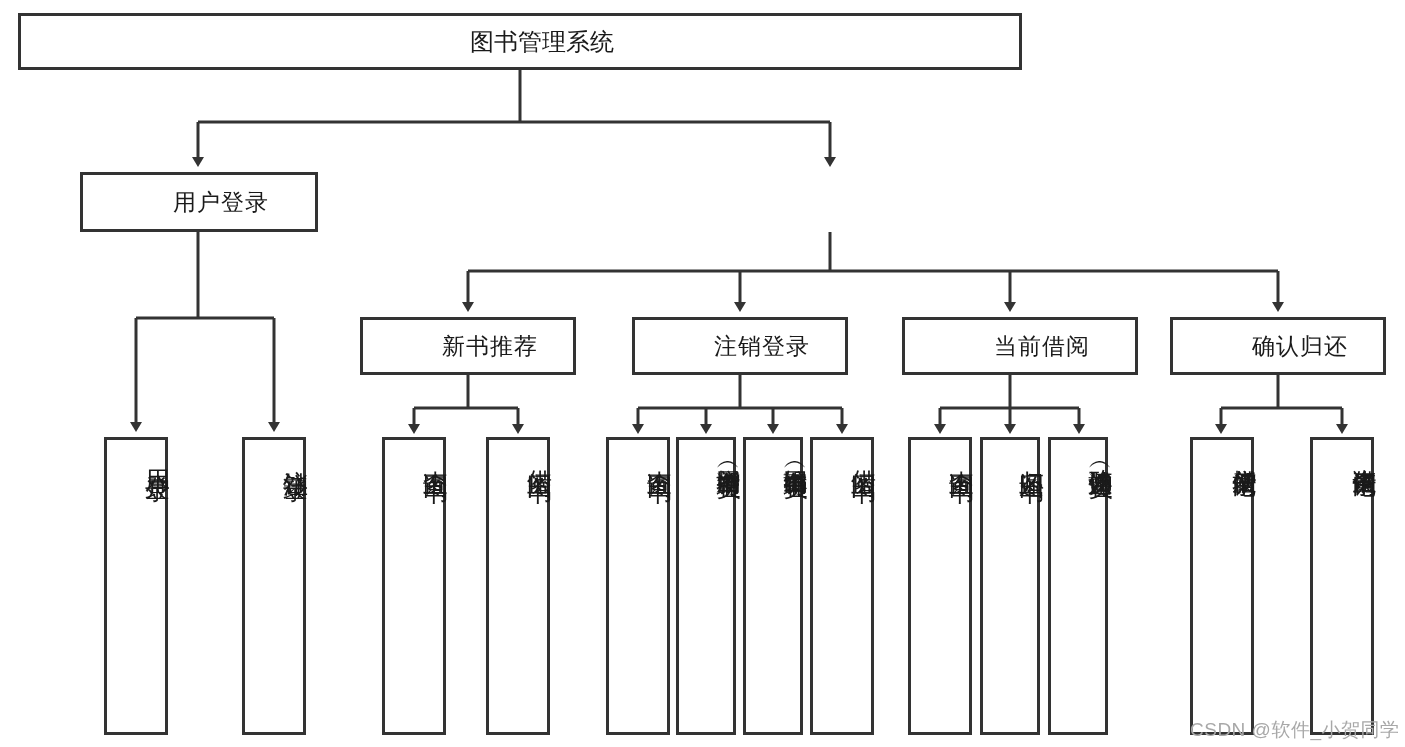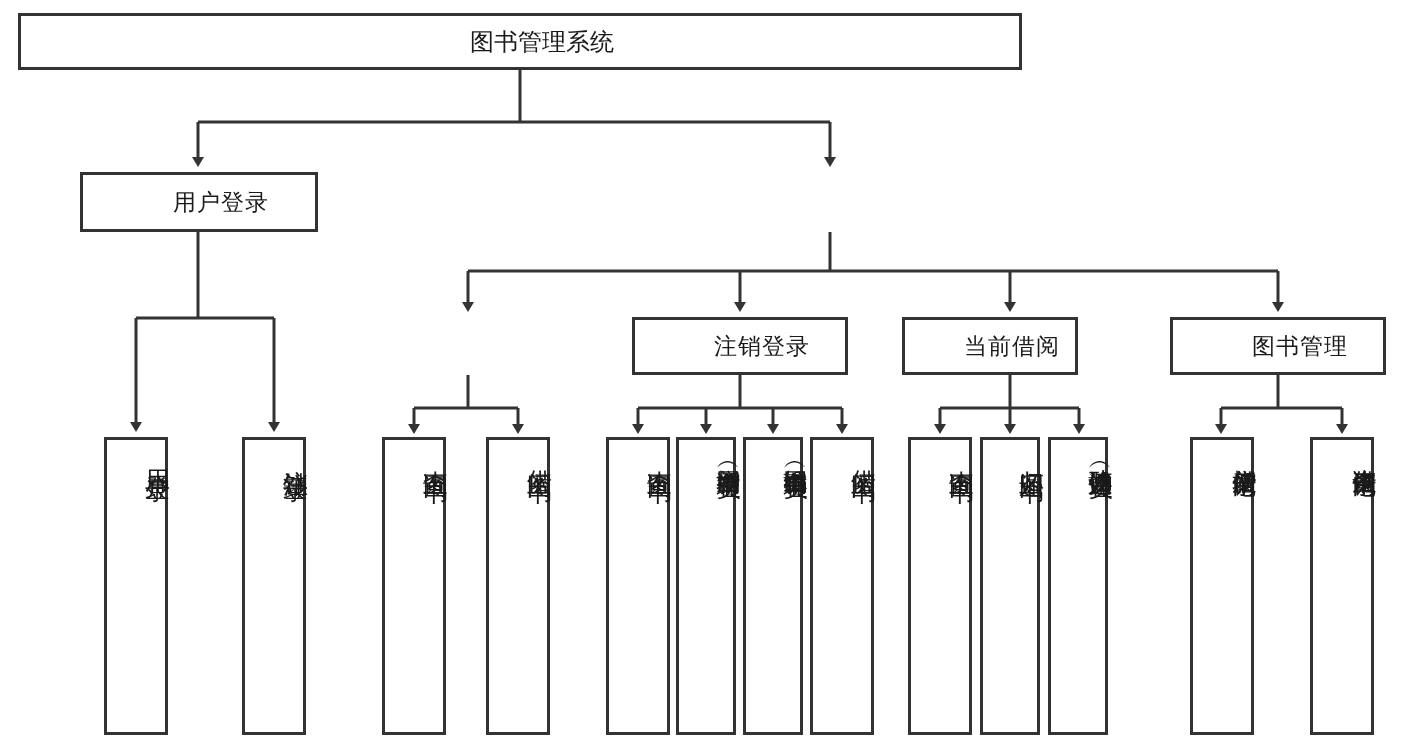--- a/index.html
+++ b/index.html
@@ -126,28 +126,31 @@
   </svg>
 
   <div class="node root" style="left:18px; top:13px; width:1004px; height:57px;">
     <span>图书管理系统</span>
   </div>
 
   <div class="node horiz" style="left:80px; top:172px; width:238px; height:60px;">
     <span>用户登录</span>
   </div>
 
+  <div class="node horiz" style="left:360px; top:317px; width:216px; height:58px;">
+    <span>新书推荐</span>
+  </div>
   <div class="node horiz" style="left:632px; top:317px; width:216px; height:58px;">
     <span>注销登录</span>
   </div>
-  <div class="node horiz" style="left:902px; top:317px; width:176px; height:58px;">
+  <div class="node horiz" style="left:902px; top:317px; width:236px; height:58px;">
     <span>当前借阅</span>
   </div>
   <div class="node horiz" style="left:1170px; top:317px; width:216px; height:58px;">
-    <span>图书管理</span>
+    <span>确认归还</span>
   </div>
 
   <div class="node vert" style="left:104px; top:437px; width:64px; height:298px;">
     <span class="vlabel">用户登录</span>
   </div>
   <div class="node vert" style="left:242px; top:437px; width:64px; height:298px;">
     <span class="vlabel">注销登录</span>
   </div>
 
   <div class="node vert" style="left:382px; top:437px; width:64px; height:298px;">
@@ -180,14 +183,17 @@
     <span class="vlabel tall">确认归还（管理员）</span>
   </div>
 
   <div class="node vert" style="left:1190px; top:437px; width:64px; height:298px;">
     <span class="vlabel tall">新增借阅记录</span>
   </div>
   <div class="node vert" style="left:1310px; top:437px; width:64px; height:298px;">
     <span class="vlabel tall">查询借阅记录</span>
   </div>
 
+  <div class="watermark" style="left:1190px; top:717px;">
+    <span>CSDN @软件_小贺同学</span>
+  </div>
 
 </div>
 
 </body></html>

